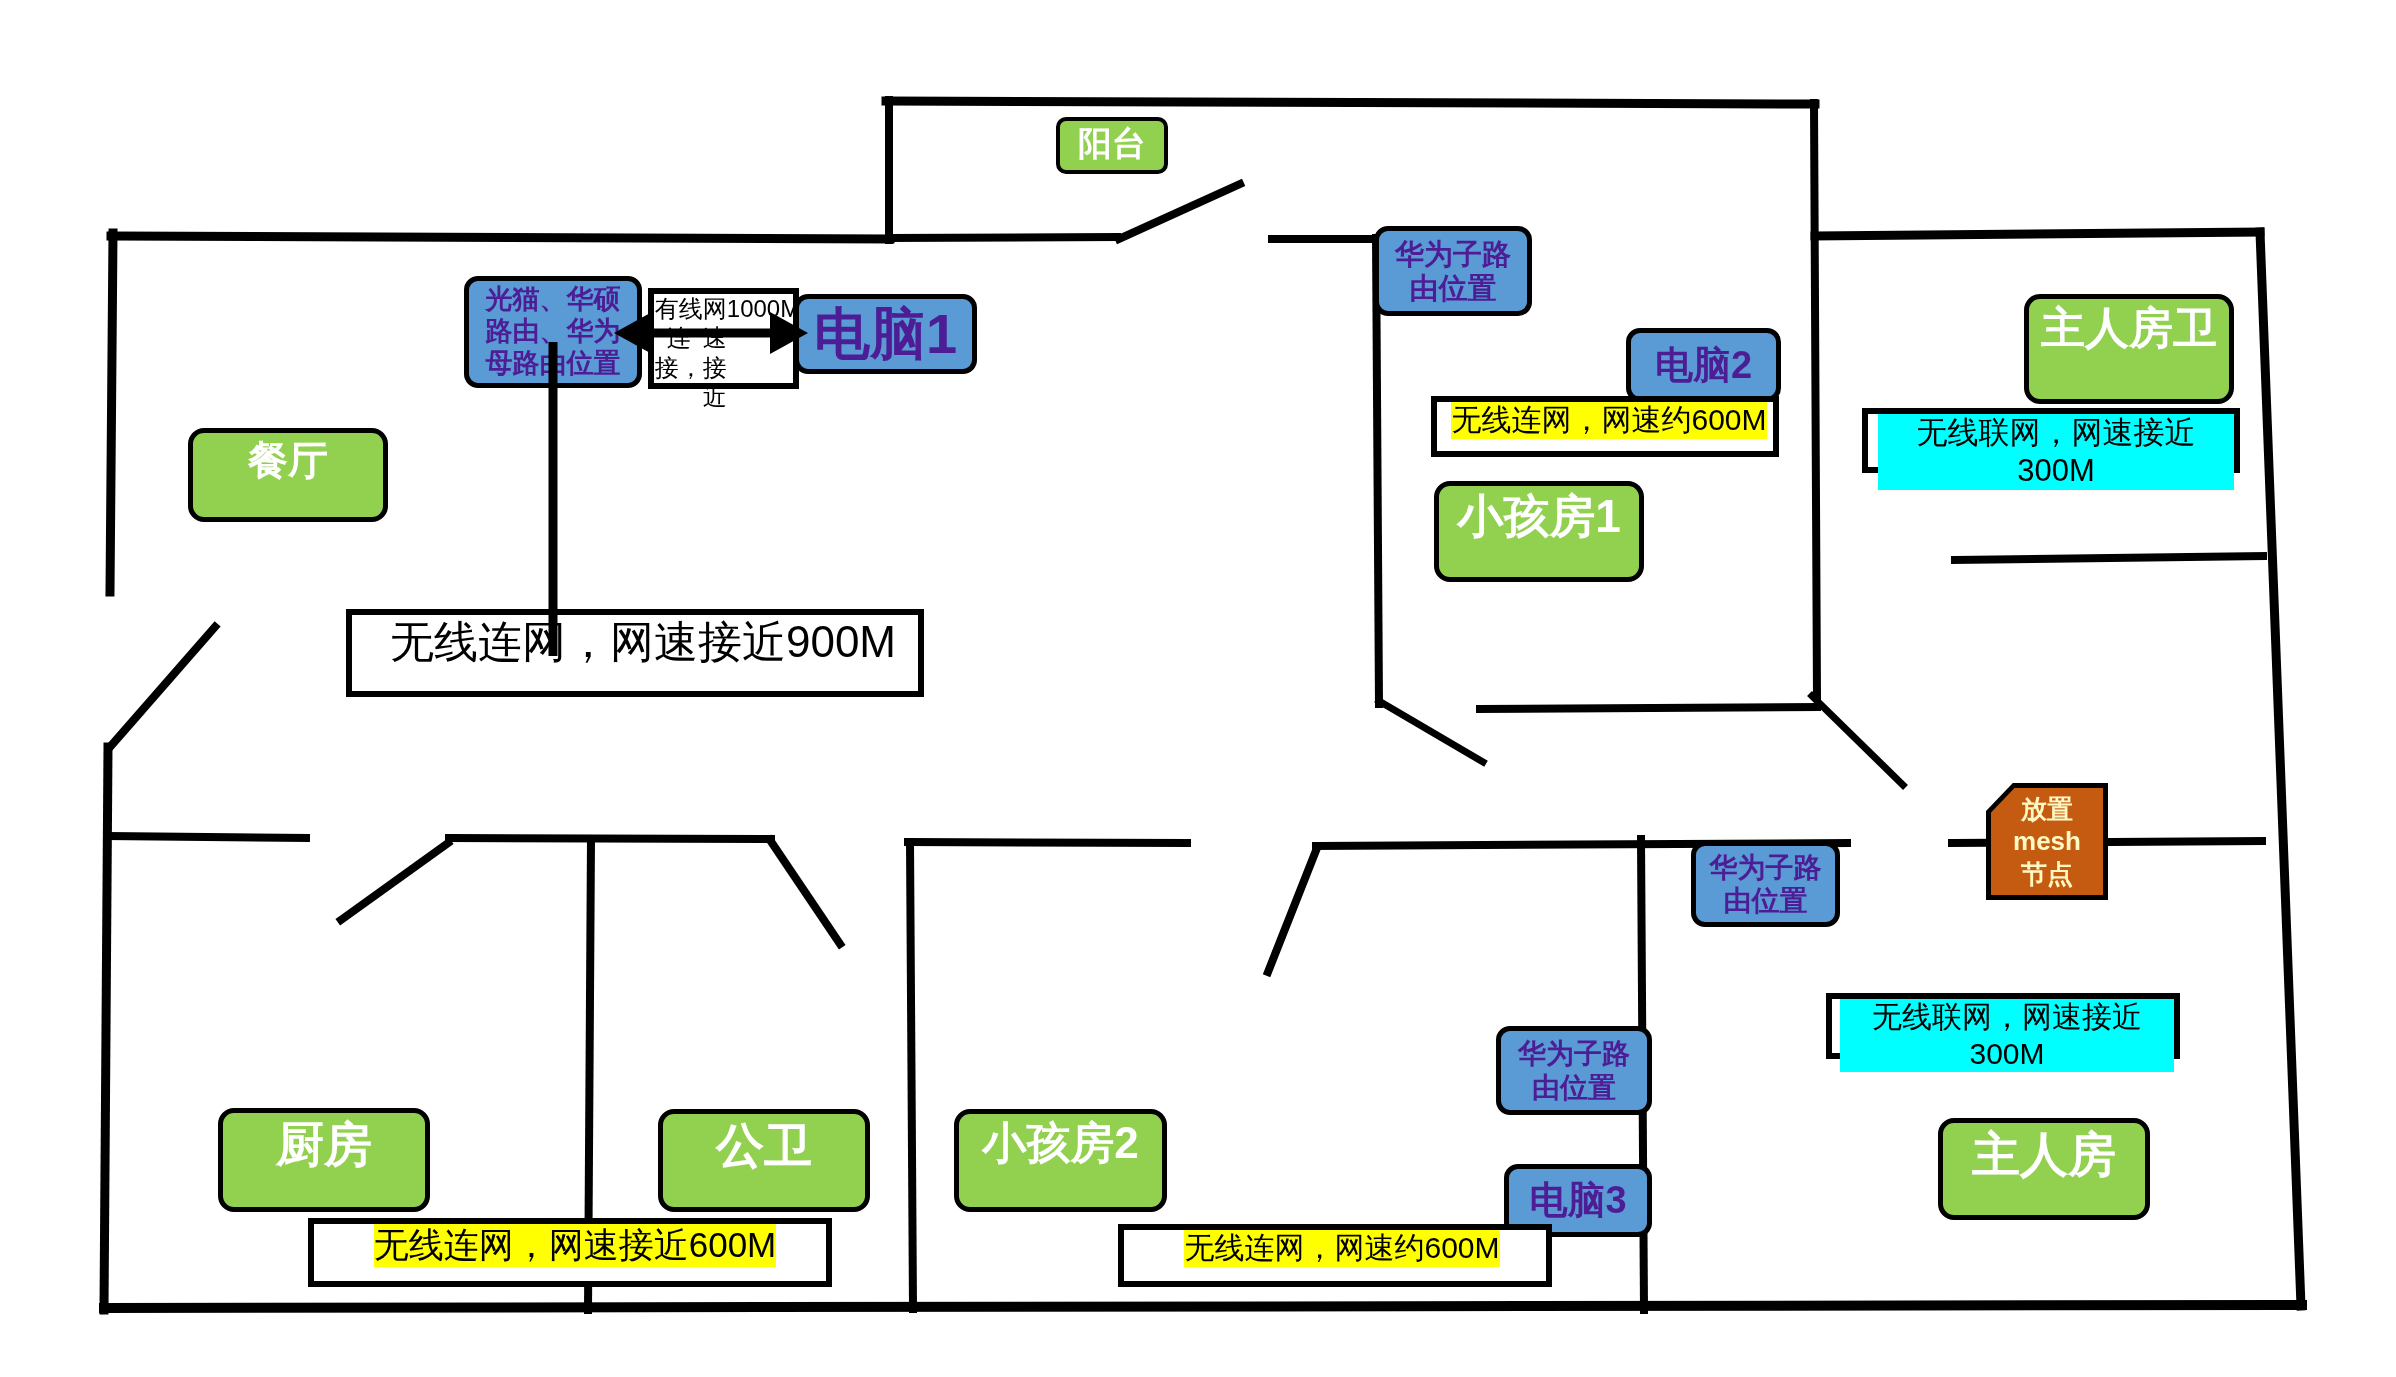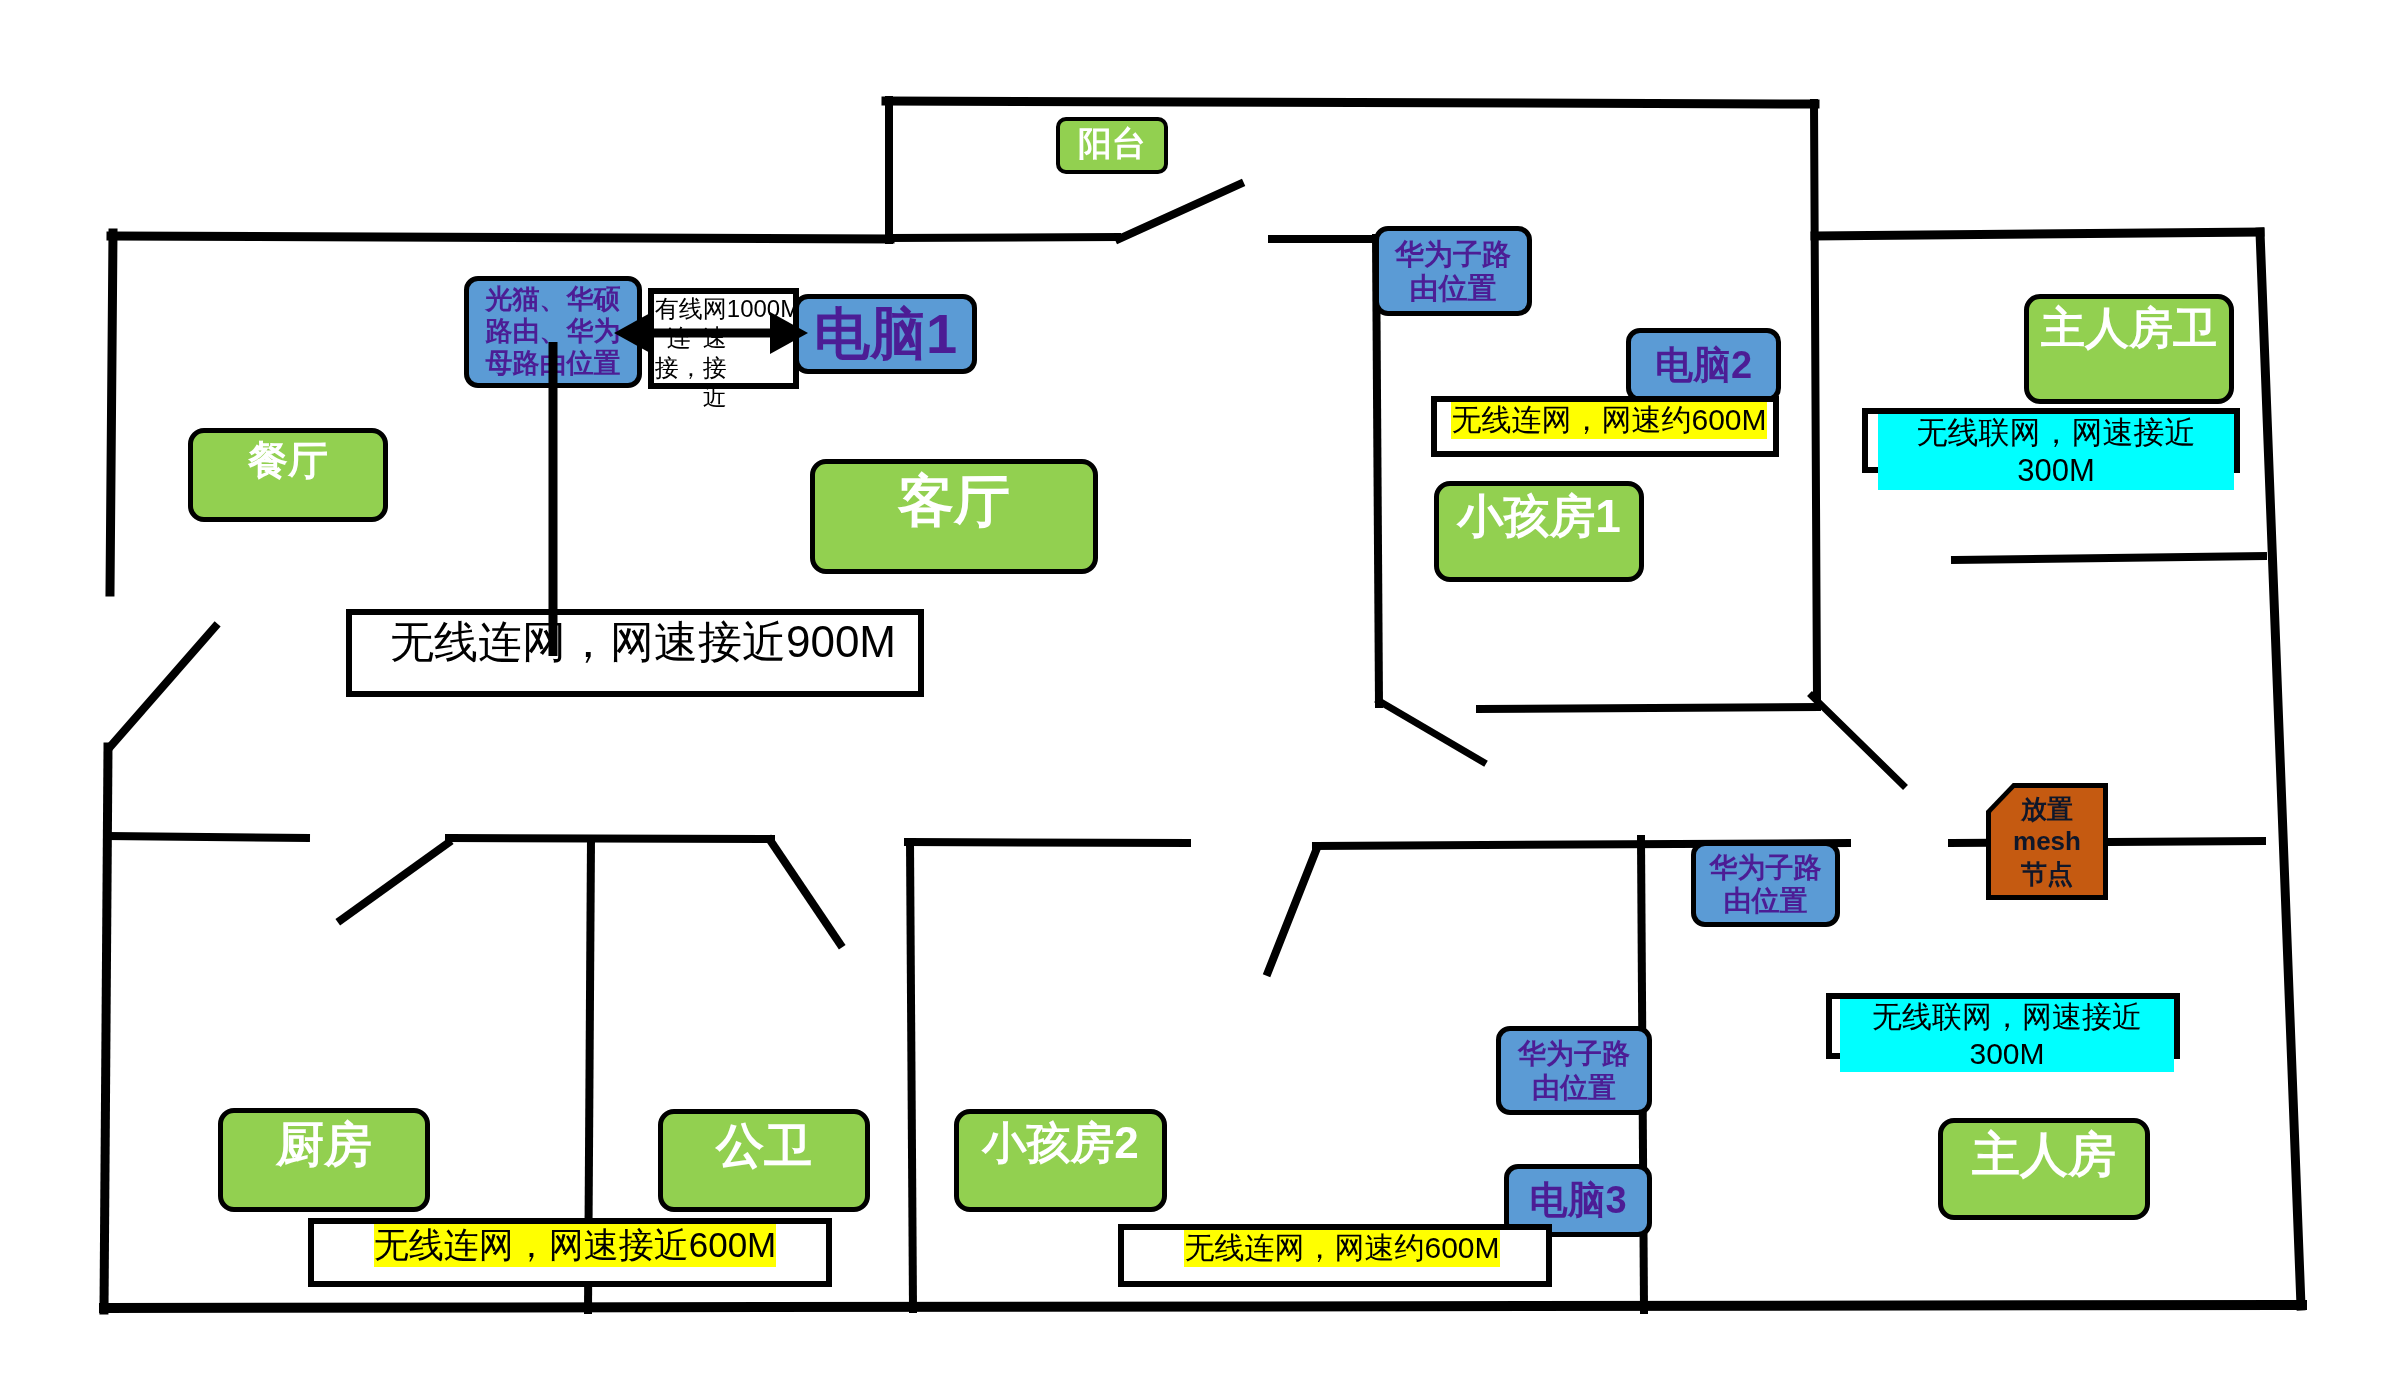--- a/index.html
+++ b/index.html
@@ -13,21 +13,21 @@
           flex-direction:column;line-height:1.18;}
   .note{background:#fff;border:6px solid #000;color:#000;justify-content:flex-start;
         flex-direction:row;align-items:flex-start;line-height:1.22;}
   .note .hl-y{background:#ffff00;}
   .note .hl-c{background:#00ffff;}
   .meshOuter{position:absolute;background:#000;
              clip-path:polygon(22% 0,100% 0,100% 100%,0 100%,0 24%);}
   .meshInner{position:absolute;left:5px;top:5px;right:5px;bottom:5px;background:#c55a11;
              clip-path:polygon(21% 0,100% 0,100% 100%,0 100%,0 23%);
              display:flex;flex-direction:column;align-items:center;justify-content:center;
-             color:#0f172a;font-weight:bold;font-size:26px;line-height:1.25;}
+             color:#fef9c3;font-weight:bold;font-size:26px;line-height:1.25;}
 </style>
 </head>
 <body>
 
 <div id="stage">
 
   <svg width="2396" height="1377" viewBox="0 0 2396 1377">
     <g stroke="#000" stroke-linecap="square" fill="none">
       <line x1="113" y1="233" x2="110" y2="592" stroke-width="9"></line>
       <line x1="110" y1="747" x2="215" y2="627" stroke-width="8"></line>
@@ -59,23 +59,20 @@
       <line x1="910" y1="842" x2="913" y2="1309" stroke-width="8"></line>
       <line x1="1641" y1="839" x2="1644" y2="1310" stroke-width="8"></line>
     </g>
   </svg>
 
   <div class="box room" style="left:1056px;top:117px;width:112px;height:57px;font-size:34px;border-width:4px;border-radius:10px;">
       <span>阳台</span>
     </div>
   <div class="box room" style="left:188px;top:428px;width:200px;height:94px;font-size:40px;">
       <span>餐厅</span>
-    </div>
-  <div class="box room" style="left:810px;top:459px;width:288px;height:115px;font-size:56px;">
-      <span>客厅</span>
     </div>
   <div class="box room" style="left:1434px;top:481px;width:210px;height:101px;font-size:46px;">
       <span>小孩房1</span>
     </div>
   <div class="box room" style="left:2024px;top:294px;width:210px;height:110px;font-size:44px;">
       <span>主人房卫</span>
     </div>
   <div class="box room" style="left:658px;top:1109px;width:212px;height:103px;font-size:48px;">
       <span>公卫</span>
     </div>

